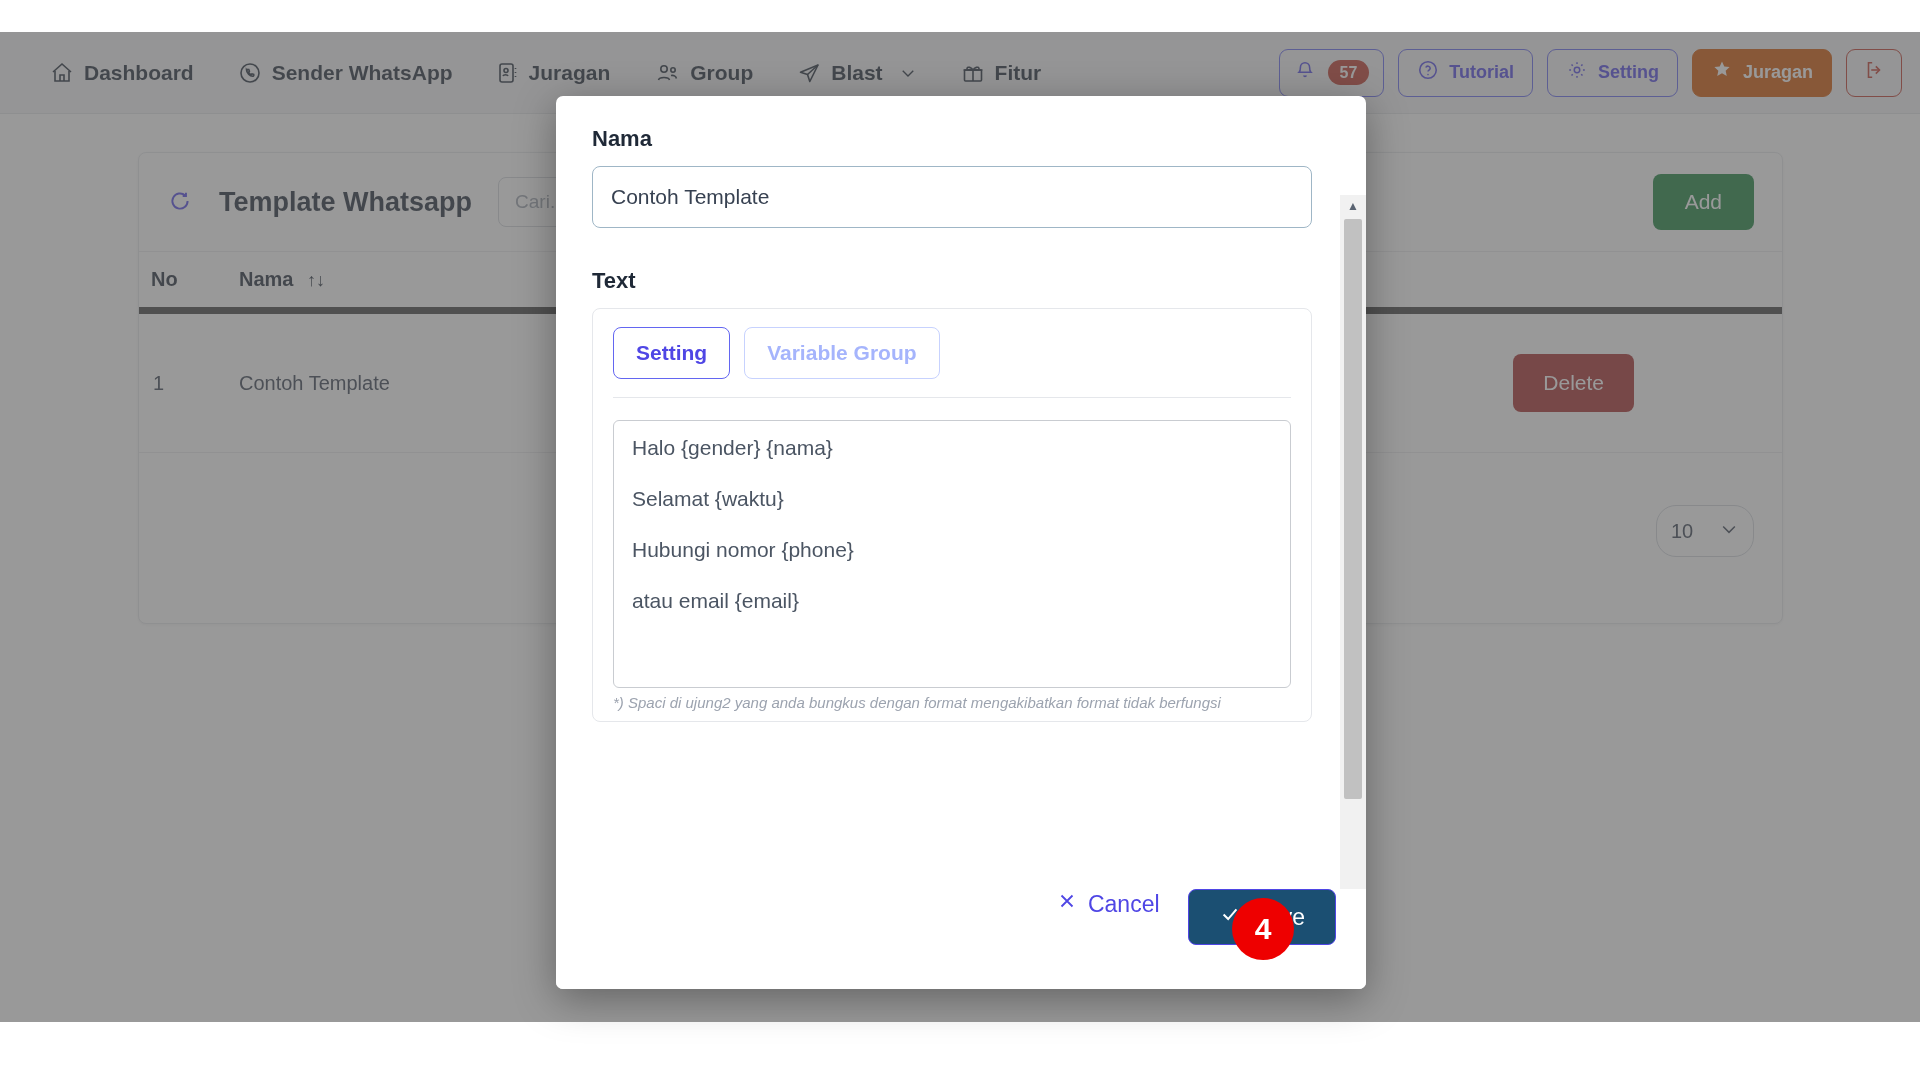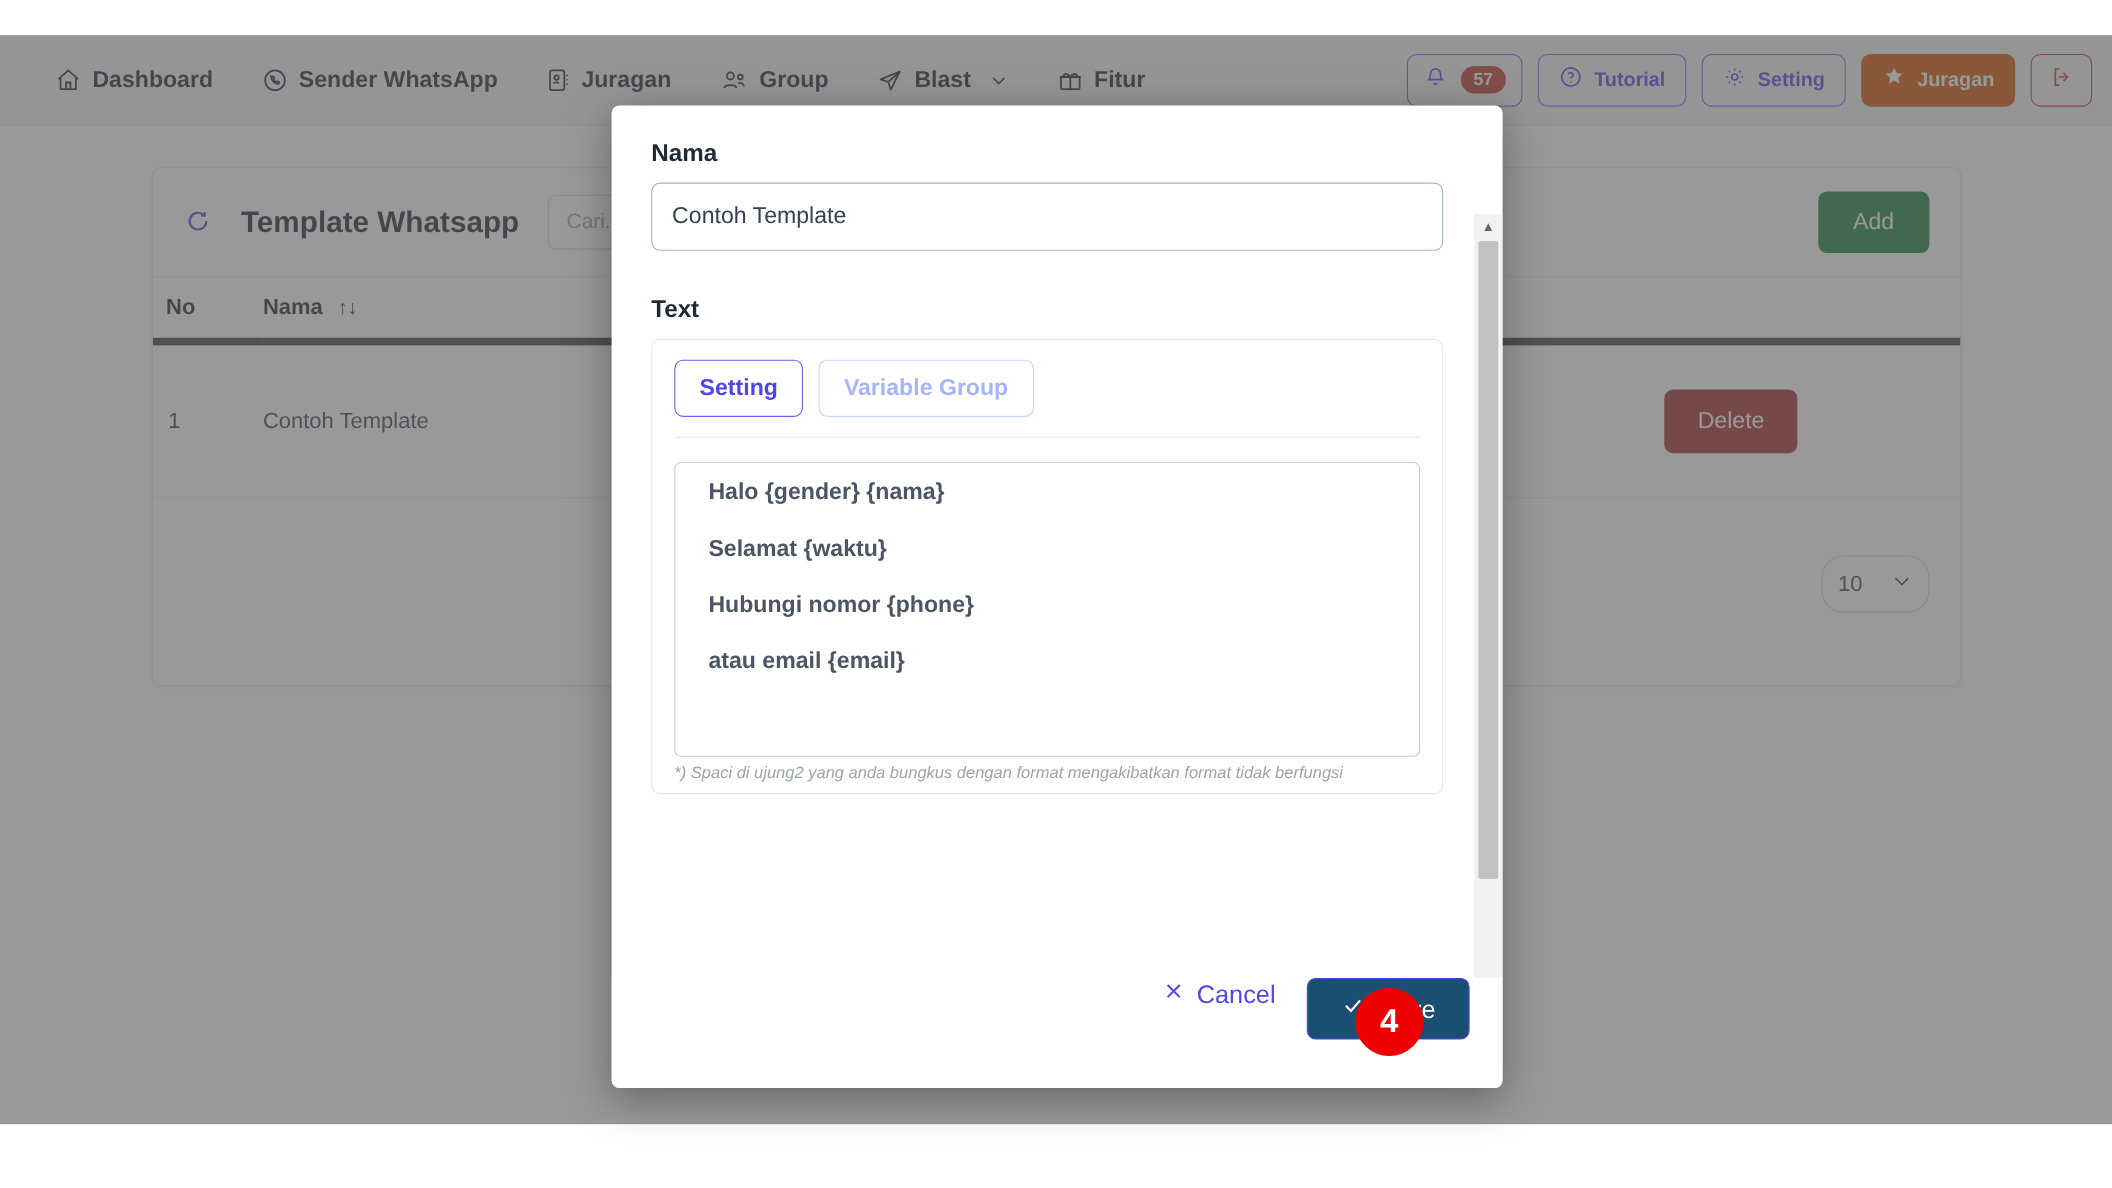--- a/index.html
+++ b/index.html
@@ -152,22 +152,22 @@
     height: 52px; padding: 0 22px; border-radius: 8px;
     border: 1px solid #6366f1; color: #4f46e5;
     font-size: 21px; font-weight: 700; background: #fff;
     display: flex; align-items: center; cursor: pointer;
     font-family: "Liberation Sans", sans-serif;
   }
   .tab.muted { border-color: #c7d2fe; color: #a5b4fc; }
   .textarea {
     margin-top: 22px; width: 100%; height: 268px;
     border: 1px solid #c9ccd1; border-radius: 6px;
-    padding: 16px 30px; font-size: 21px; color: #4b5563; line-height: 1.0;
-    background: #fff; overflow: hidden; font-weight: bold;
+    padding: 16px 18px; font-size: 21px; color: #4b5563; line-height: 1.0;
+    background: #fff; overflow: hidden;
   }
   .textarea p { margin: 0 0 30px 0; }
   .meta { font-size: 15px; color: #9ca3af; margin-top: 14px; }
   .meta.it { font-style: italic; margin-top: 6px; }
   .meta.bold { font-style: italic; font-weight: 700; color: #7b8390; margin-top: 6px; }
 
   
   .m-scroll {
     position: absolute; right: 0; top: 99px; width: 26px; height: 694px;
     background: #f1f1f1; z-index: 70;

